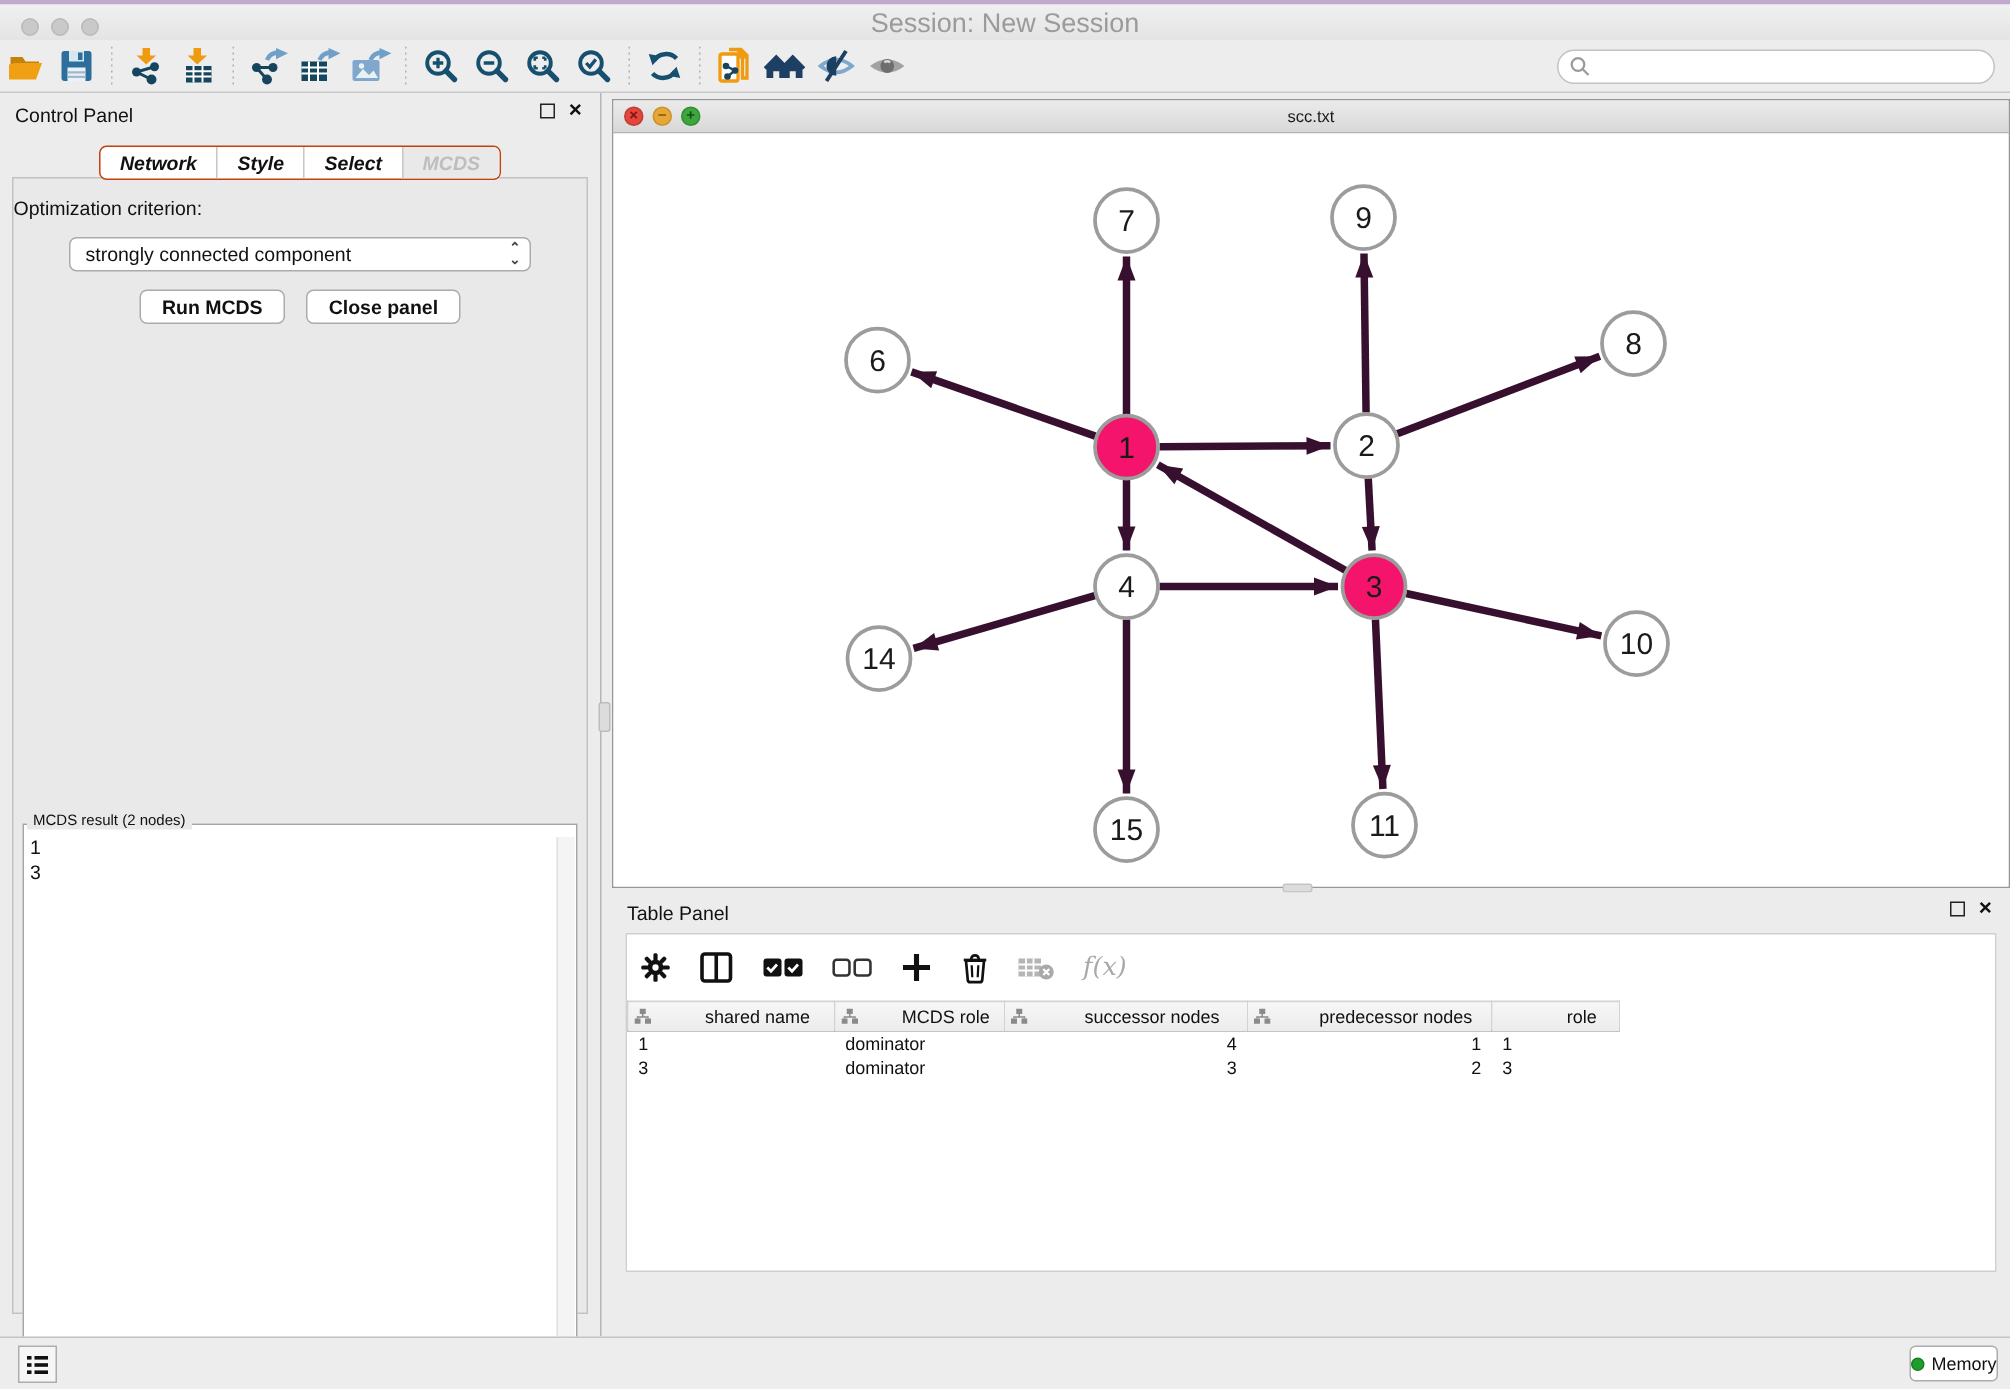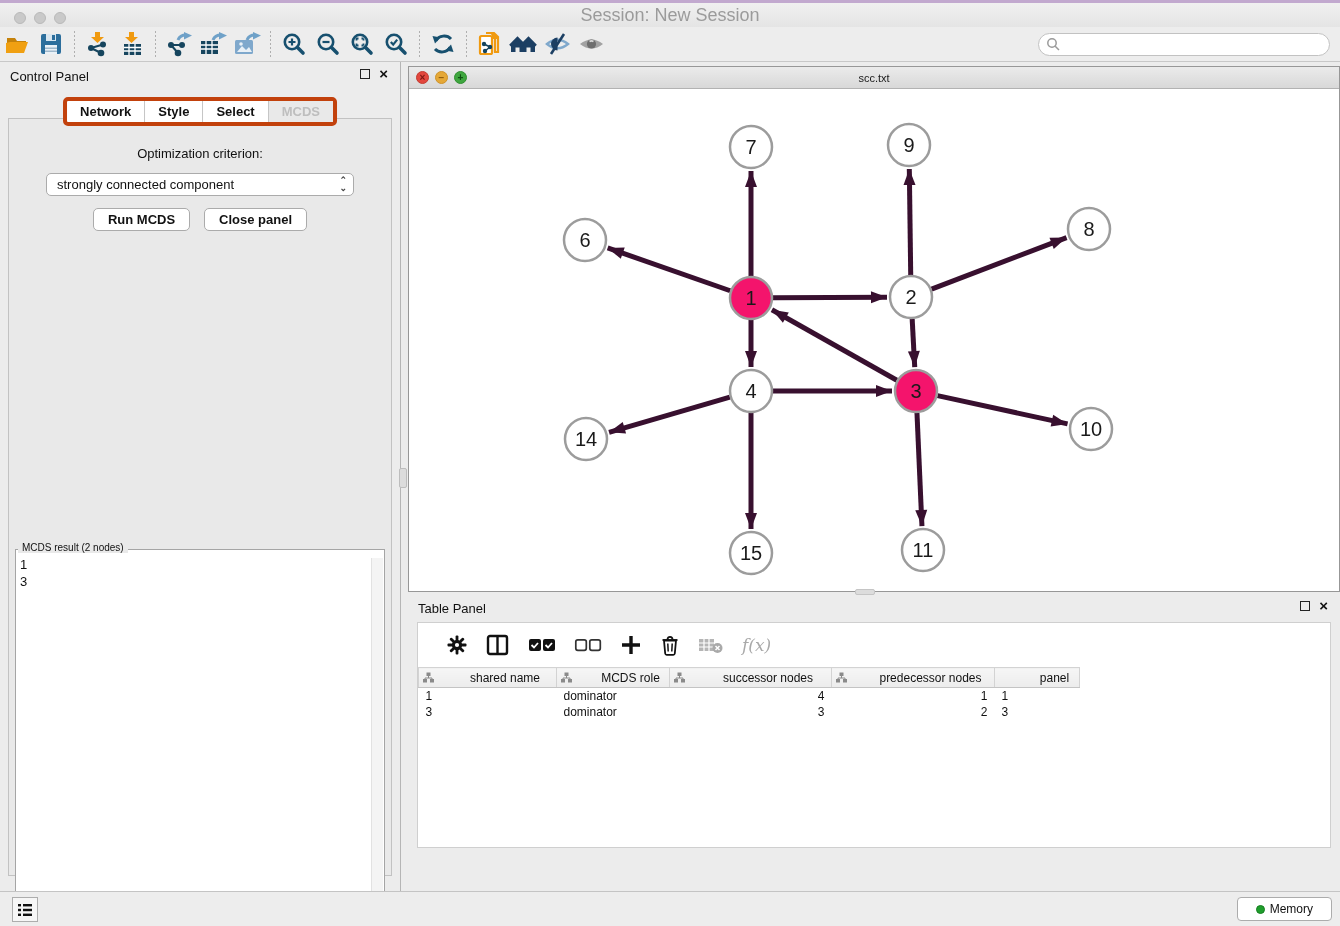--- a/index.html
+++ b/index.html
@@ -31,29 +31,29 @@
     border:1px solid #C5C5C5; border-radius:2px; }
 
   
   .control-panel { position:absolute; left:0; top:62px; width:400px; height:829px; background:#ECECEC; }
   .panel-head { position:relative; height:28px; display:flex; align-items:center; padding:0 10px; }
   .panel-head .ph-title { font-size:13px; color:#111; }
   .panel-head .ph-icons { position:absolute; right:12px; top:7px; display:flex; gap:9px; align-items:center; }
   .float-btn { width:10px; height:10px; border:1.6px solid #222; background:transparent; display:inline-block; }
   .close-btn { font-size:15px; font-weight:900; color:#111; line-height:10px; cursor:default; }
 
-  .seg { display:inline-flex; border:4px solid #c2410c; border-radius:5px; overflow:hidden; background:#fff; }
+  .seg { display:inline-flex; border:1px solid #c2410c; border-radius:5px; overflow:hidden; background:#fff;font-style:italic; }
   .seg span { padding:3px 13px; font-size:13px; font-weight:600; color:#111; border-left:1px solid #C6C6C6; white-space:nowrap; }
   .seg span:first-child { border-left:none; }
   .seg span.sel { background:#E9E9E9; color:#BEBEBE; }
   .cp-tabs { position:absolute; top:35px; left:50%; transform:translateX(-50%); z-index:2; }
 
   .cp-body { position:absolute; left:8px; top:56px; width:384px; height:758px;
     background:#E9E9E9; border:1px solid #C2C2C2; }
-  .opt-label { margin-top:27px; text-align:center; font-size:13px; color:#111; }
+  .opt-label { margin-top:12px; text-align:left; font-size:13px; color:#111; }
   .dropdown { position:relative; margin:12px auto 0; width:308px; height:23px; background:#fff;
     border:1px solid #ABABAB; border-radius:5px; display:flex; align-items:center; padding:0 24px 0 10px; }
   .dropdown .dd-value { font-size:13px; color:#111; white-space:nowrap; overflow:hidden; }
   .dd-arrows { position:absolute; right:6px; top:2px; display:flex; flex-direction:column; line-height:8px;
     font-size:9px; color:#444; font-weight:700; }
   .btn-row { margin-top:12px; display:flex; justify-content:center; gap:14px; }
   .mac-btn { background:#fff; border:1px solid #ABABAB; border-radius:5px; padding:3px 14px;
     font-size:13px; font-weight:600; color:#111; font-family:"Liberation Sans",sans-serif; }
 
   .result-group { position:absolute; left:6px; top:430px; width:370px; height:374px;
@@ -76,39 +76,39 @@
   .lt-green { background:#3FA63F; border:1px solid #2F8F30; color:#0E5212; }
   .net-canvas { position:relative; width:930px; height:502px; background:#fff; }
 
   
   .table-panel { position:absolute; left:408px; top:595px; width:932px; height:296px; background:#ECECEC; }
   .tp-head { position:relative; height:26px; display:flex; align-items:center; padding:0 10px; }
   .tp-head .ph-title { font-size:13px; color:#111; }
   .tp-head .ph-icons { position:absolute; right:12px; top:6px; display:flex; gap:9px; align-items:center; }
 
   .table-box { position:absolute; left:9px; top:27px; width:914px; height:226px; background:#fff; border:1px solid #CFCFCF; }
-  .tbl-toolbar { height:44px; display:flex; align-items:center; padding-left:28px; gap:18px; }
+  .tbl-toolbar { height:44px; display:flex; align-items:center; padding-left:8px; gap:18px; }
   .tt-icon { display:flex; align-items:center; justify-content:center; }
   .fx { font-family:"DejaVu Serif", serif; font-style:italic; font-size:17px; color:#A9A9A9; }
 
   table.data { border-collapse:collapse; table-layout:fixed; font-size:12px; color:#111; }
   table.data th { height:20px; background:linear-gradient(#F6F6F6,#ECECEC); border:1px solid #D3D3D3; border-bottom:1px solid #C4C4C4;
     font-weight:400; text-align:center; position:relative; white-space:nowrap; overflow:hidden;padding-left:35px; }
   table.data td { height:16px; padding:0 7px; white-space:nowrap; overflow:hidden; }
   td.num { text-align:right; }
   .hier-ic { position:absolute; left:4px; top:4px; }
 
   .tp-tabs { position:absolute; left:50%; bottom:8px; transform:translateX(-50%); }
 
   
   .statusbar { position:absolute; left:0; top:891px; width:1340px; height:35px; background:#EDEDED; border-top:1px solid #C4C4C4; }
   .list-btn { position:absolute; left:12px; top:5px; width:26px; height:25px; background:#F6F6F6;
     border:1px solid #ADADAD; display:flex; align-items:center; justify-content:center; }
   .memory-btn { position:absolute; right:8px; top:5px; height:24px; background:#fff; border:1px solid #ACACAC;
-    border-radius:4px; display:flex; align-items:center; gap:5px; padding:0 18px; font-size:12px; color:#111;justify-content:center; }
+    border-radius:4px; display:flex; align-items:center; gap:5px; padding:0 0; font-size:12px; color:#111;justify-content:center; }
   .mem-dot { width:9px; height:9px; border-radius:50%; background:#1F9E2C; border:1px solid #157F20; }
 
   svg text { font-family:"Liberation Sans", sans-serif; }
 </style>
 </head>
 <body>
 
 <div id="app">
 
   <div class="purple-strip"></div>
@@ -466,21 +466,21 @@
                   <rect x="0" y="7" width="4" height="3.5" fill="#8A8A8A"></rect>
                   <rect x="7" y="7" width="4" height="3.5" fill="#8A8A8A"></rect>
                   <path d="M5.5,4 v2 M2,7 v-1 h7 v1" stroke="#8A8A8A" fill="none"></path>
                 </svg><span>successor nodes</span></th>
             <th><svg class="hier-ic" width="11" height="11">
                   <rect x="3.5" y="0.5" width="4" height="3.5" fill="#8A8A8A"></rect>
                   <rect x="0" y="7" width="4" height="3.5" fill="#8A8A8A"></rect>
                   <rect x="7" y="7" width="4" height="3.5" fill="#8A8A8A"></rect>
                   <path d="M5.5,4 v2 M2,7 v-1 h7 v1" stroke="#8A8A8A" fill="none"></path>
                 </svg><span>predecessor nodes</span></th>
-            <th><span>panel</span></th>
+            <th><span>role</span></th>
           </tr>
         </thead>
         <tbody id="table-rows">
             <tr>
               <td>1</td>
               <td>dominator</td>
               <td class="num">4</td>
               <td class="num">1</td>
               <td>1</td>
             </tr>

